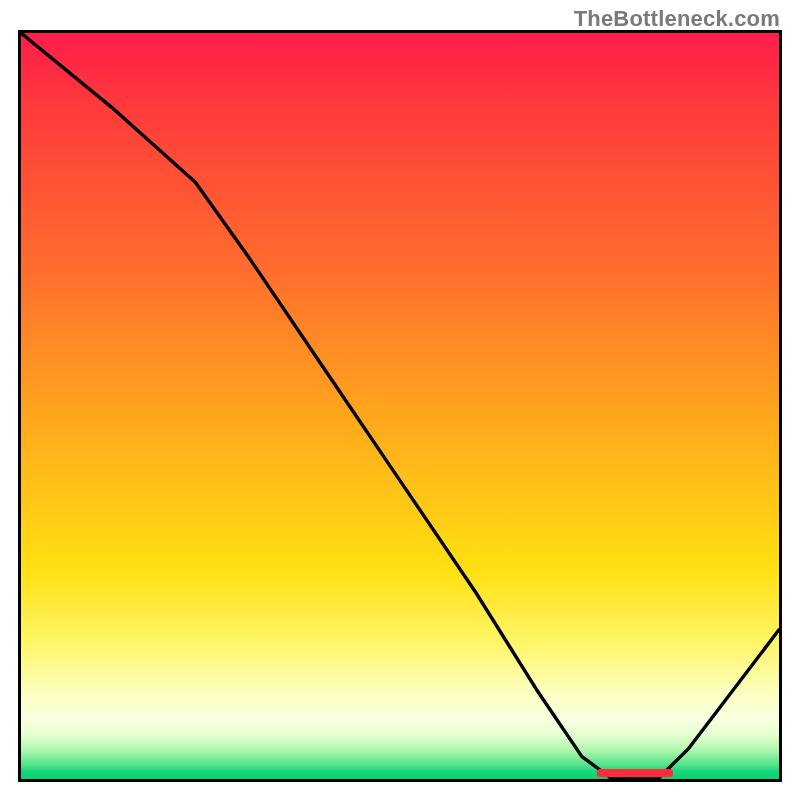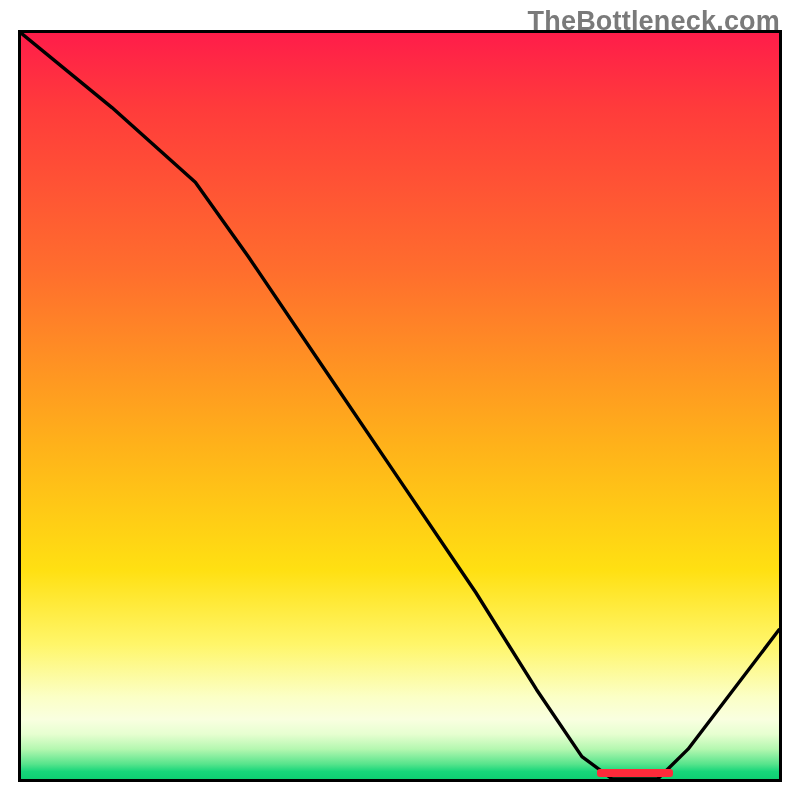--- a/index.html
+++ b/index.html
@@ -14,21 +14,21 @@
   #container {
     position: relative;
     width: 800px;
     height: 800px;
   }
   #watermark {
     position: absolute;
     top: 6px;
     right: 20px;
     color: #7a7a7a;
-    font-size: 27px;
+    font-size: 22px;
     font-weight: 600;
     letter-spacing: 0.2px;
   }
   
   #chart {
     position: absolute;
     left: 18px;
     top: 30px;
     width: 764px;   
     height: 752px;  

